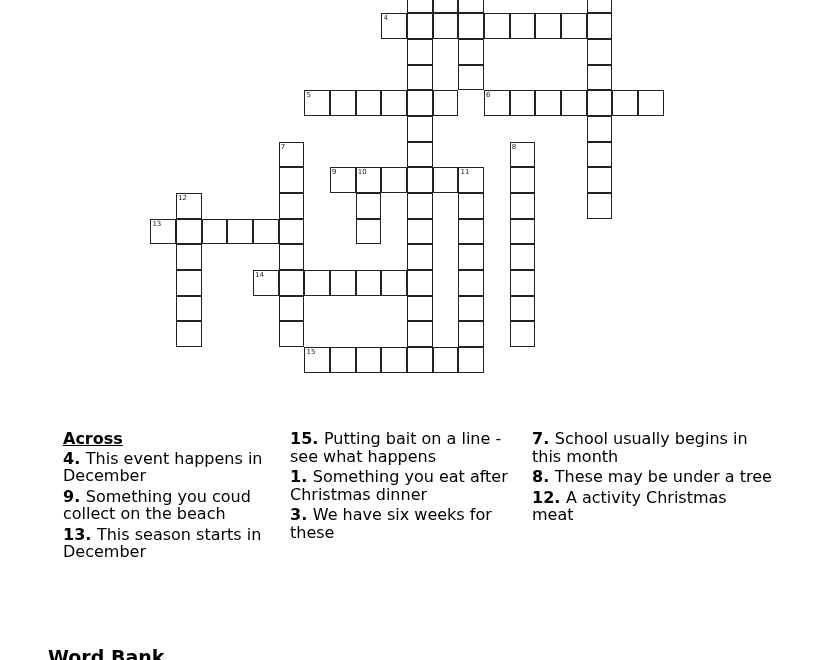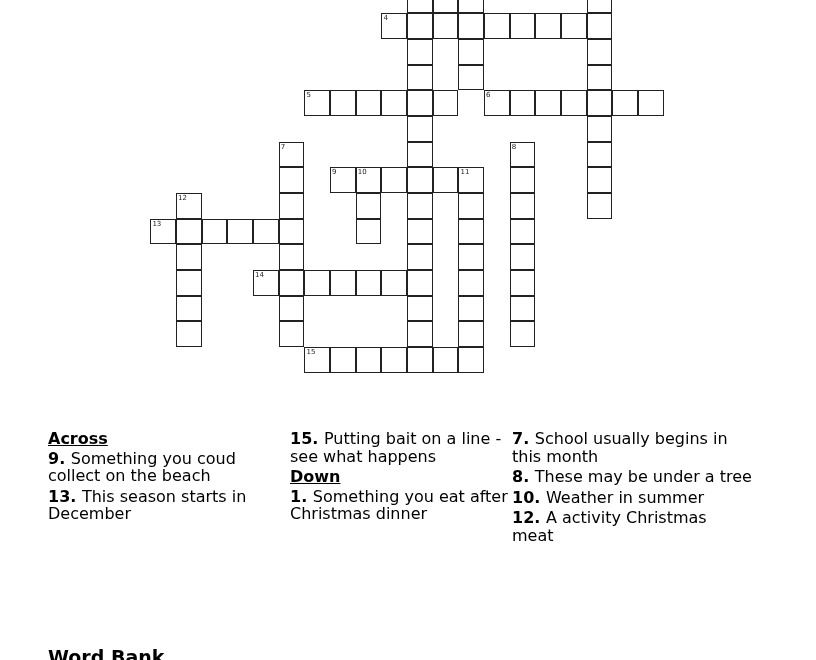--- a/index.html
+++ b/index.html
@@ -1,23 +1,23 @@
 <!DOCTYPE html>
 <html><head>
 <meta charset="utf-8">
 <style>
   html, body { margin: 0; padding: 0; background: #ffffff; }
   body { width: 816px; height: 660px; position: relative; overflow: hidden; font-family: "DejaVu Sans", sans-serif; color: #000; }
   #grid { position: absolute; left: 0; top: 0; width: 816px; height: 380px; }
   .cell { position: absolute; width: 25.67px; height: 25.67px; box-sizing: border-box; border: 1.2px solid #222; background: #fff; margin-left: -0.6px; margin-top: -0.6px; }
   .cell .num { position: absolute; left: 1px; top: 0px; font-size: 7px; line-height: 8px; font-family: "DejaVu Sans", sans-serif; color: #222; }
   .clues { position: absolute; top: 430px; font-size: 16px; line-height: 17.5px; }
-  .col1 { left: 48px; width: 232px; }
+  .col1 { left: 63px; width: 232px; }
   .col2 { left: 290px; width: 232px; }
-  .col3 { left: 512px; width: 240px; }
+  .col3 { left: 532px; width: 240px; }
   .heading { font-weight: bold; text-decoration: underline; font-size: 16px; margin-bottom: 2px; }
   .clue { margin-bottom: 3px; }
   .clue .n { font-weight: bold; }
   .wordbank { position: absolute; left: 48px; top: 646px; font-weight: bold; font-size: 19px; }
 </style>
 </head>
 <body>
 
 <div id="grid">
     <div class="cell" style="left: 407.7px; top: -11.67px;"></div>
@@ -137,30 +137,30 @@
     <div class="cell" style="left: 330.69px; top: 347.71px;"></div>
     <div class="cell" style="left: 356.36px; top: 347.71px;"></div>
     <div class="cell" style="left: 382.03px; top: 347.71px;"></div>
     <div class="cell" style="left: 407.7px; top: 347.71px;"></div>
     <div class="cell" style="left: 433.37px; top: 347.71px;"></div>
     <div class="cell" style="left: 459.04px; top: 347.71px;"></div>
   </div>
 
 <div class="clues col1">
   <div class="heading">Across</div>
+  <div class="clue"><span class="n">4</span><span class="n">. </span><span>This event happens in December</span></div>
   <div class="clue"><span class="n">9</span><span class="n">. </span><span>Something you coud collect on the beach</span></div>
   <div class="clue"><span class="n">13</span><span class="n">. </span><span>This season starts in December</span></div>
 </div>
 
 <div class="clues col2">
   <div class="clue"><span class="n">15</span><span class="n">. </span><span>Putting bait on a line - see what happens</span></div>
-  <div class="heading">Down</div>
   <div class="clue"><span class="n">1</span><span class="n">. </span><span>Something you eat after Christmas dinner</span></div>
+  <div class="clue"><span class="n">3</span><span class="n">. </span><span>We have six weeks for these</span></div>
 </div>
 
 <div class="clues col3">
   <div class="clue"><span class="n">7</span><span class="n">. </span><span>School usually begins in this month</span></div>
   <div class="clue"><span class="n">8</span><span class="n">. </span><span>These may be under a tree</span></div>
-  <div class="clue"><span class="n">10</span><span class="n">. </span><span>Weather in summer</span></div>
   <div class="clue"><span class="n">12</span><span class="n">. </span><span>A activity Christmas meat</span></div>
 </div>
 
 <div class="wordbank">Word Bank</div>
 
 </body></html>

